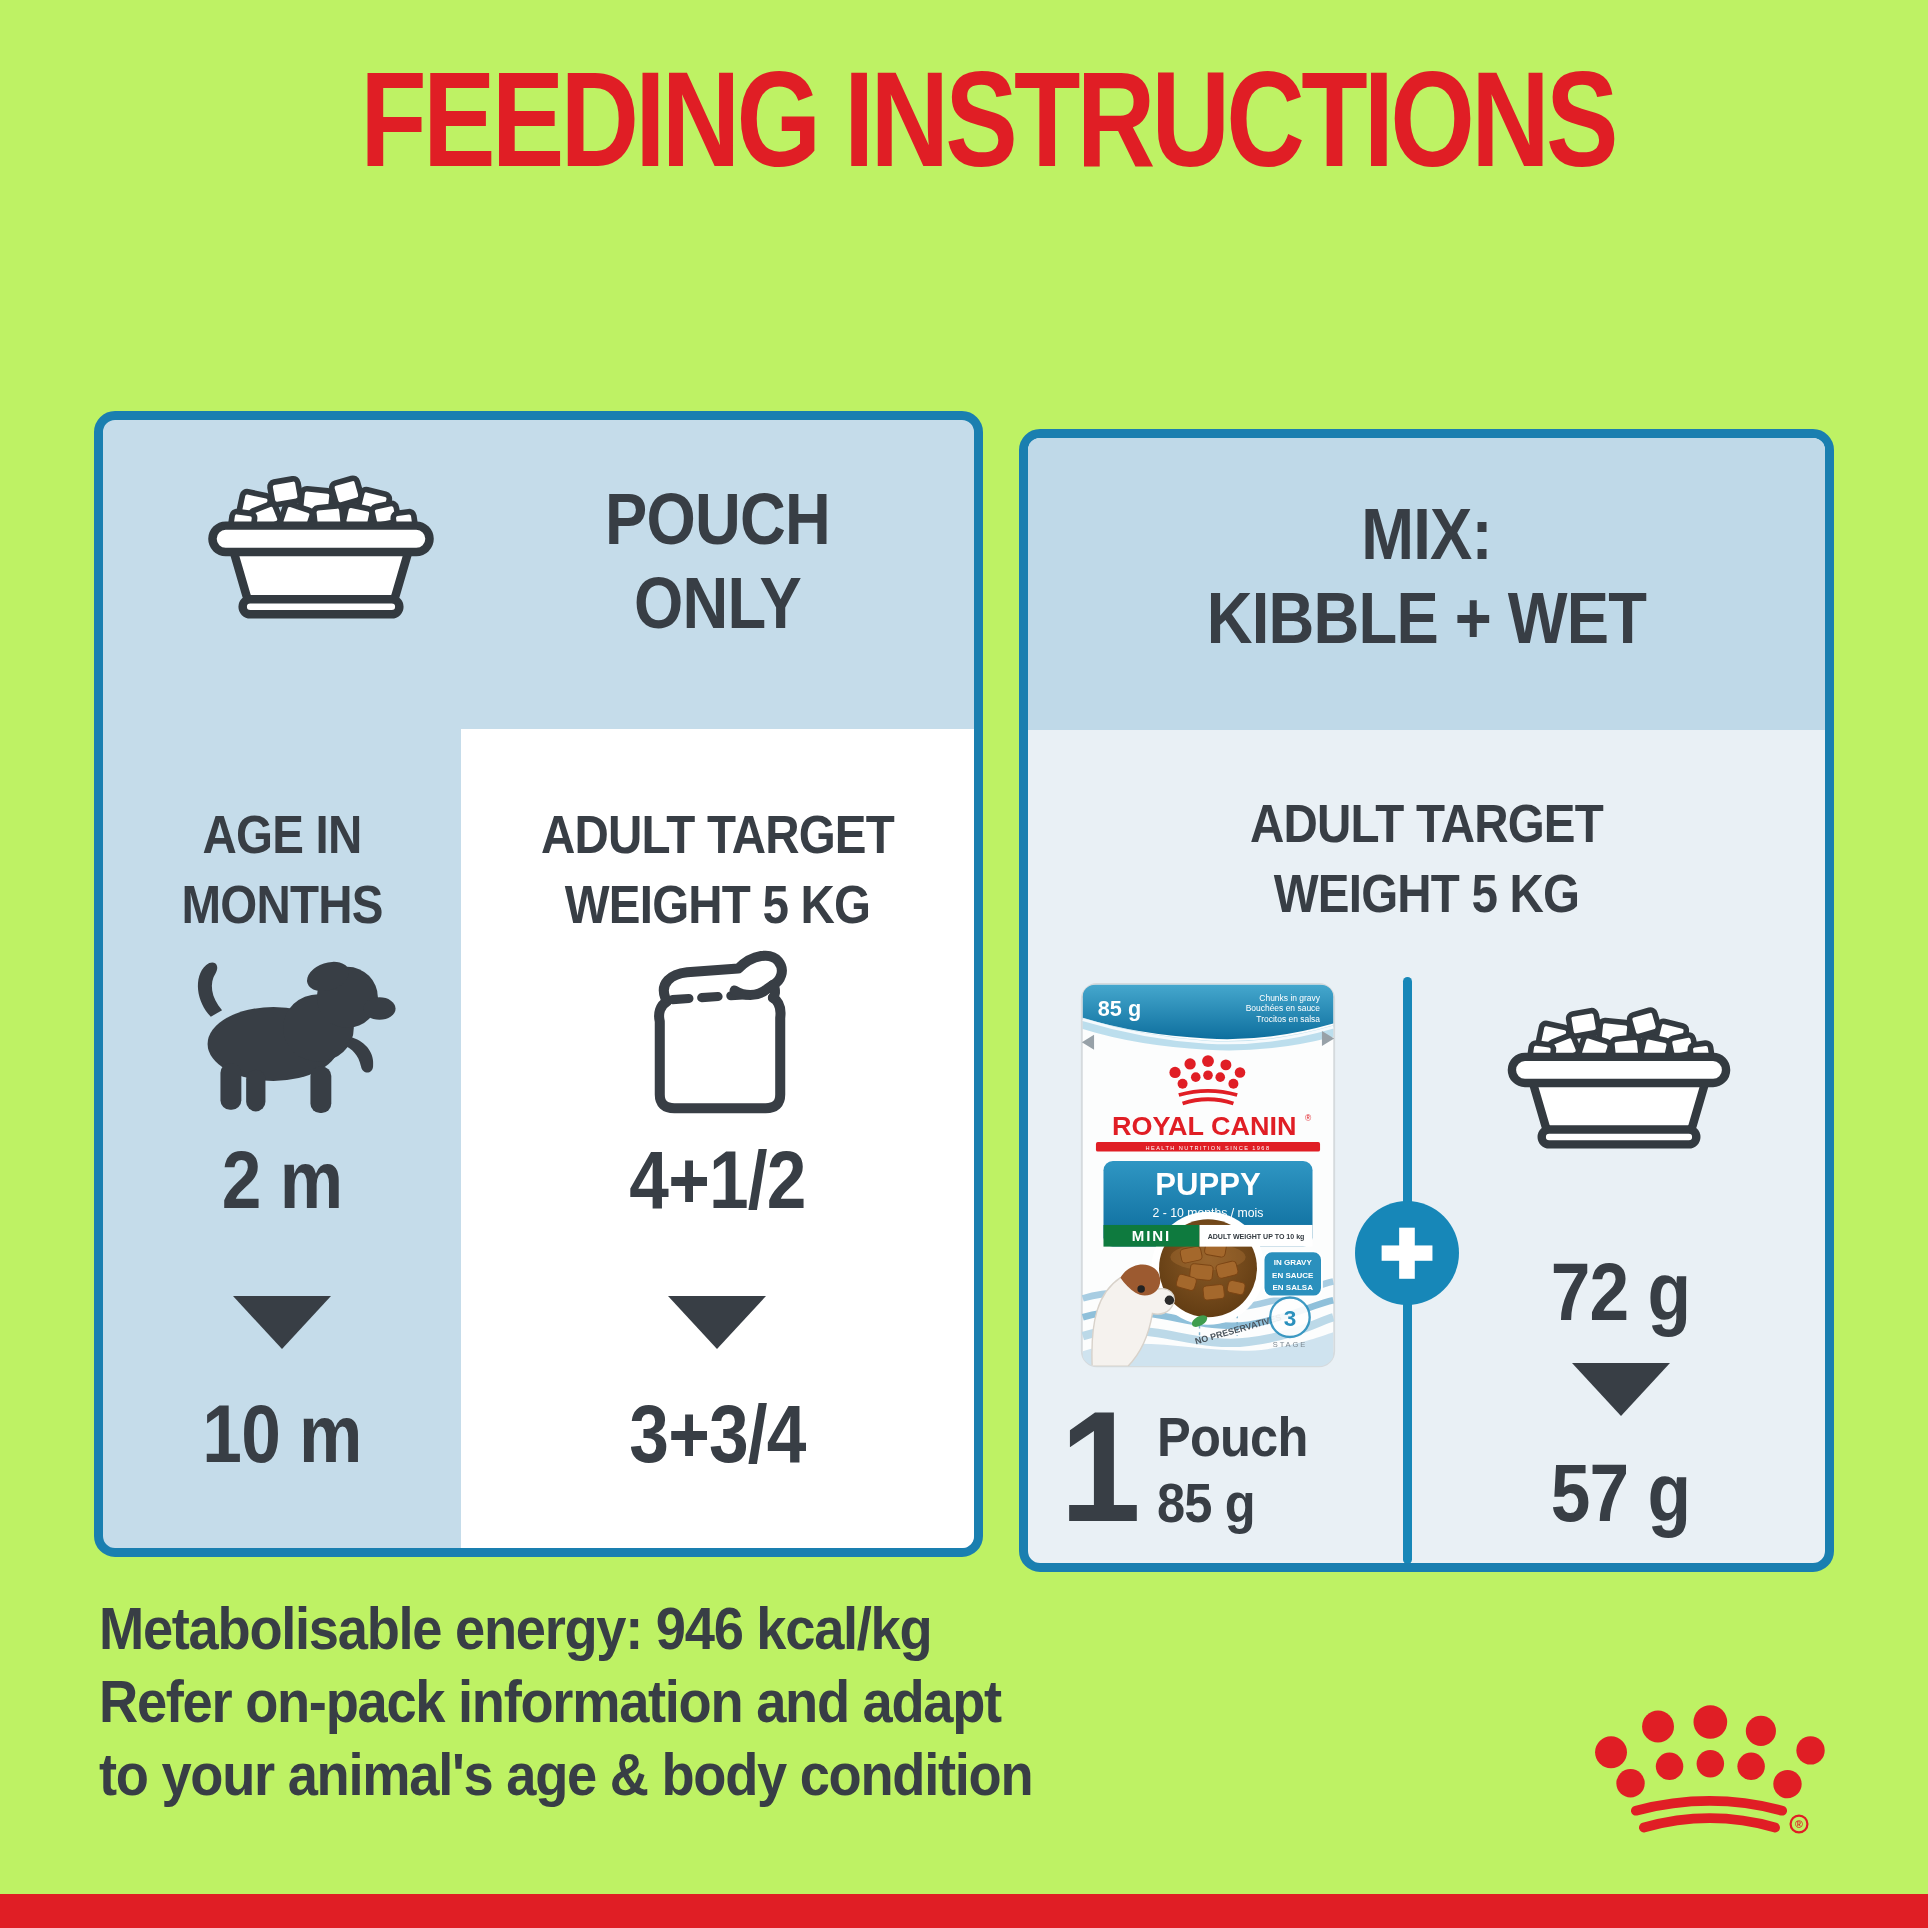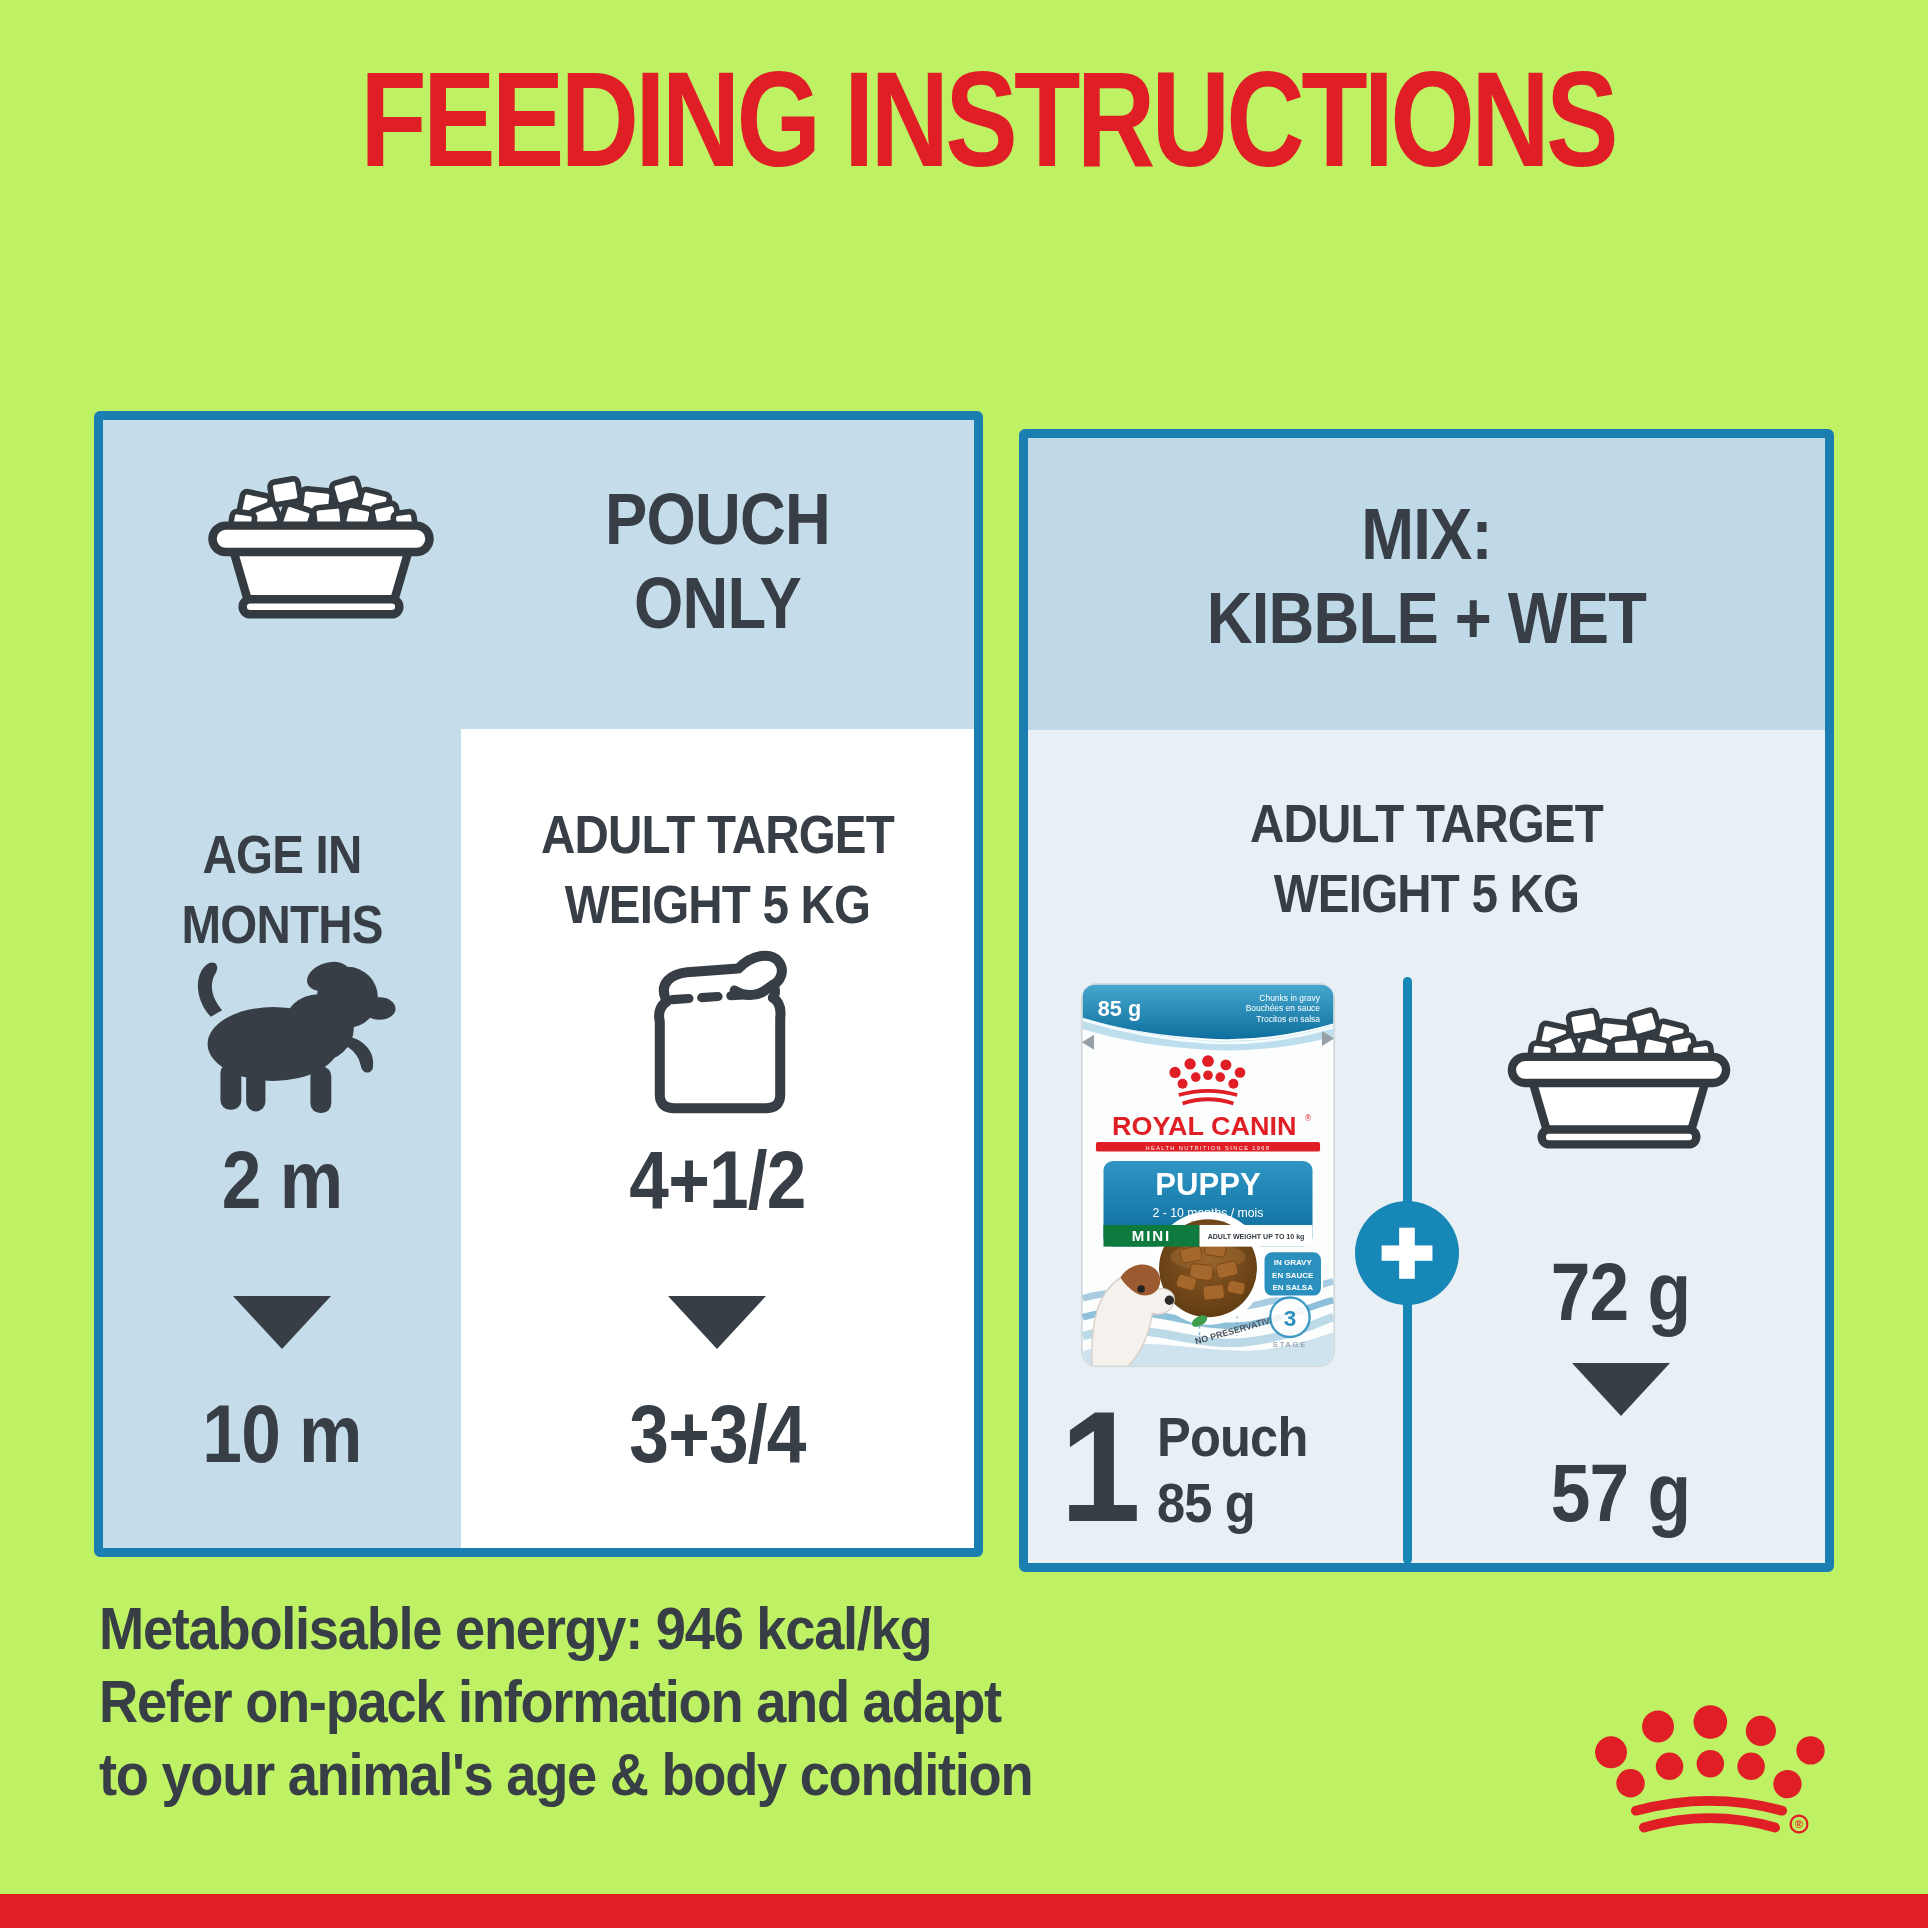--- a/index.html
+++ b/index.html
@@ -5,21 +5,21 @@
   html,body{margin:0;padding:0;background:#ffffff;}
   .canvas{position:relative;width:1928px;height:1928px;background:#bef264;overflow:hidden;
           font-family:"Liberation Sans", sans-serif;color:#383e45;padding-left:47px;}
   .abs{position:absolute;}
   .cond{transform:scaleX(0.88);transform-origin:center top;}
   .cond-l{transform:scaleX(0.92);transform-origin:left top;}
 
   .big-title{top:41px;left:0;width:100%;text-align:center;font-size:136px;font-weight:bold;
              letter-spacing:-4.7px;color:#e01e25;transform:scaleX(0.80);transform-origin:center top;white-space:nowrap;}
 
-  .panel{border:9.4px solid #1a7fb0;border-radius:6px;overflow:hidden;box-sizing:content-box;}
+  .panel{border:9.4px solid #1a7fb0;border-radius:21px;overflow:hidden;box-sizing:content-box;}
   .panel-left{left:94px;top:411px;width:871px;height:1128px;background:#c5dcea;}
   .panel-right{left:1019px;top:429px;width:797px;height:1125px;background:#e9f0f5;}
 
   .white-col{left:358px;top:309px;right:0;bottom:0;background:#ffffff;}
   .rp-header{left:0;top:0;width:100%;height:292px;background:#bfd9e8;}
 
   .panel-heading{font-size:72px;font-weight:bold;line-height:1.16;letter-spacing:-0.9px;text-align:center;color:#383e45;}
   .col-heading{font-size:54px;font-weight:bold;line-height:1.3;letter-spacing:-0.9px;text-align:center;color:#383e45;}
   .value-lg{font-size:81px;font-weight:bold;letter-spacing:-0.9px;text-align:center;color:#383e45;}
 
@@ -46,21 +46,21 @@
   <div class="abs panel panel-left">
     <div class="abs white-col"></div>
 
     <div class="abs" style="left:358px;top:58px;width:513px;">
       <div class="panel-heading cond">
         <div>POUCH</div>
         <div>ONLY</div>
       </div>
     </div>
 
-    <div class="abs" style="left:0;top:379px;width:358px;margin-top:20px;">
+    <div class="abs" style="left:0;top:379px;width:358px;">
       <div class="col-heading cond">
         <div>AGE IN</div>
         <div>MONTHS</div>
       </div>
     </div>
 
     <div class="abs" style="left:58px;top:529px;width:241px;height:169px;">
       <svg viewBox="0 0 300 210" width="100%" height="100%">
         <g fill="#383e45">
           <ellipse cx="140" cy="118" rx="82" ry="46"></ellipse>

